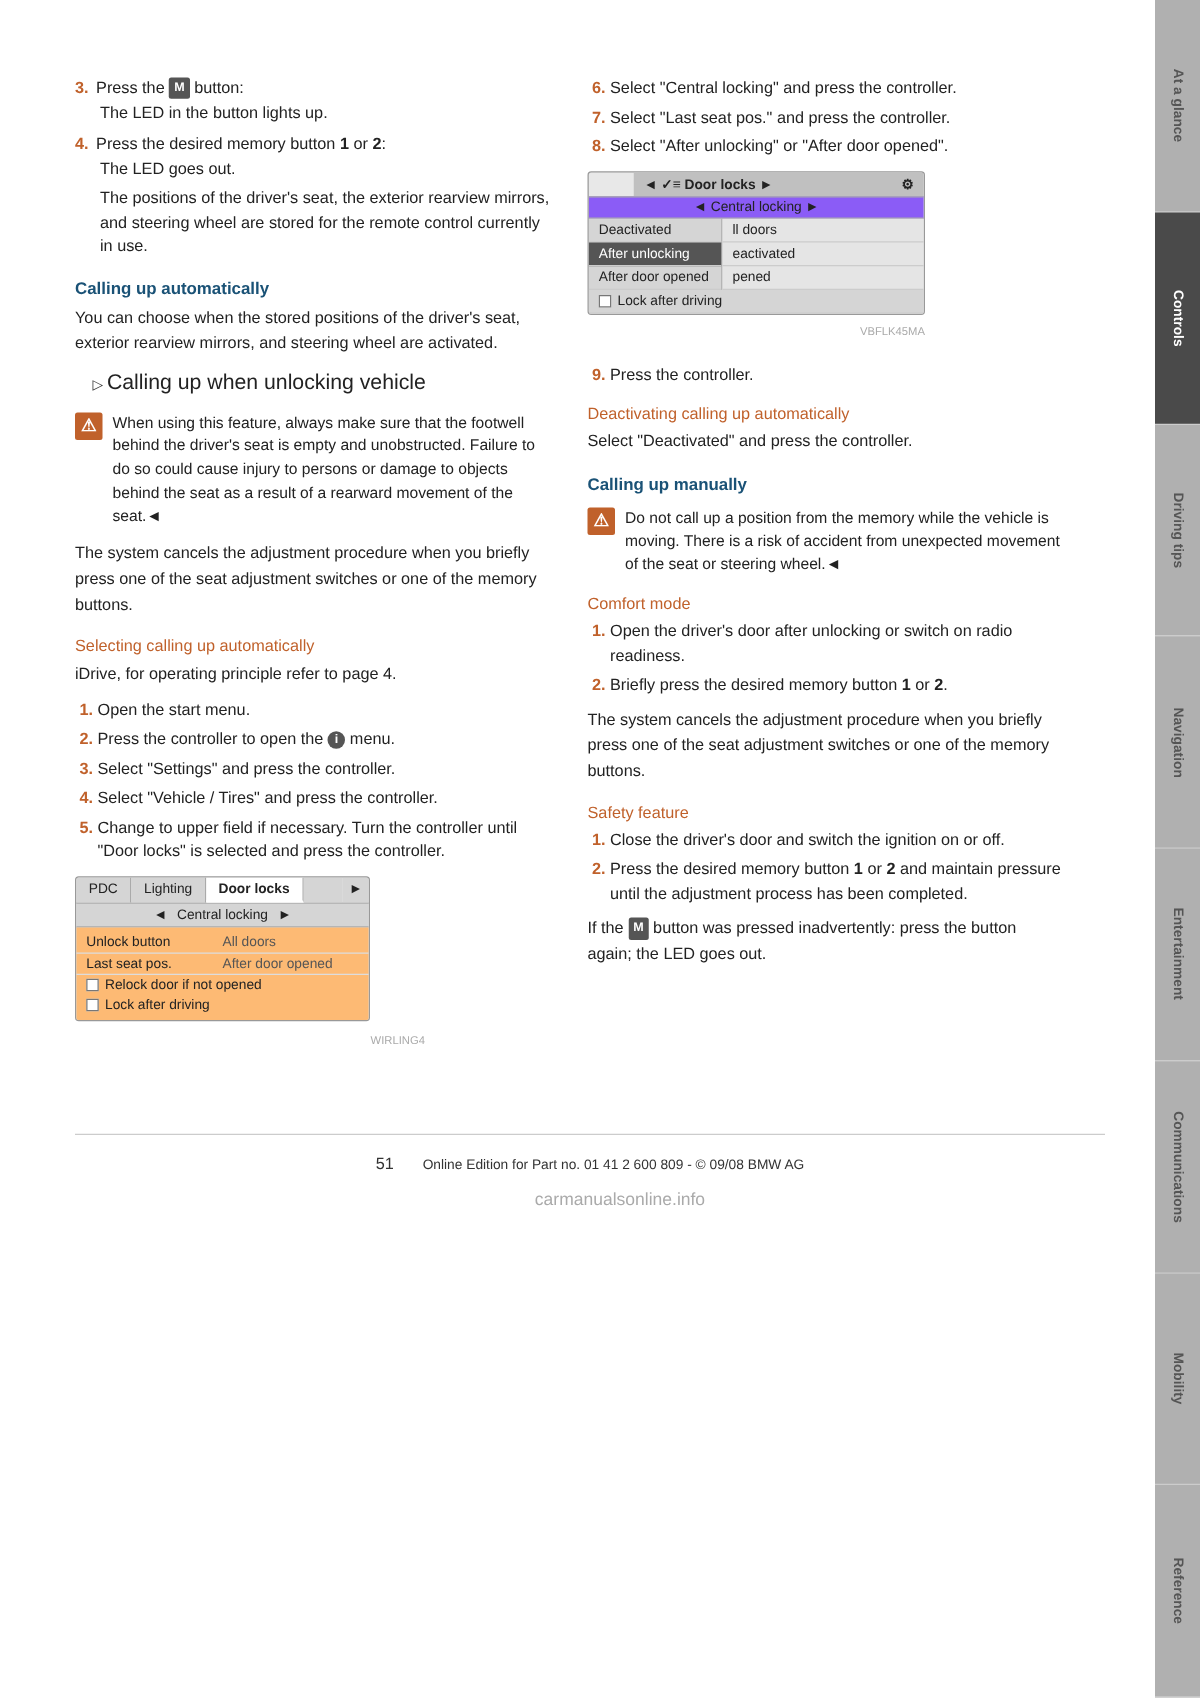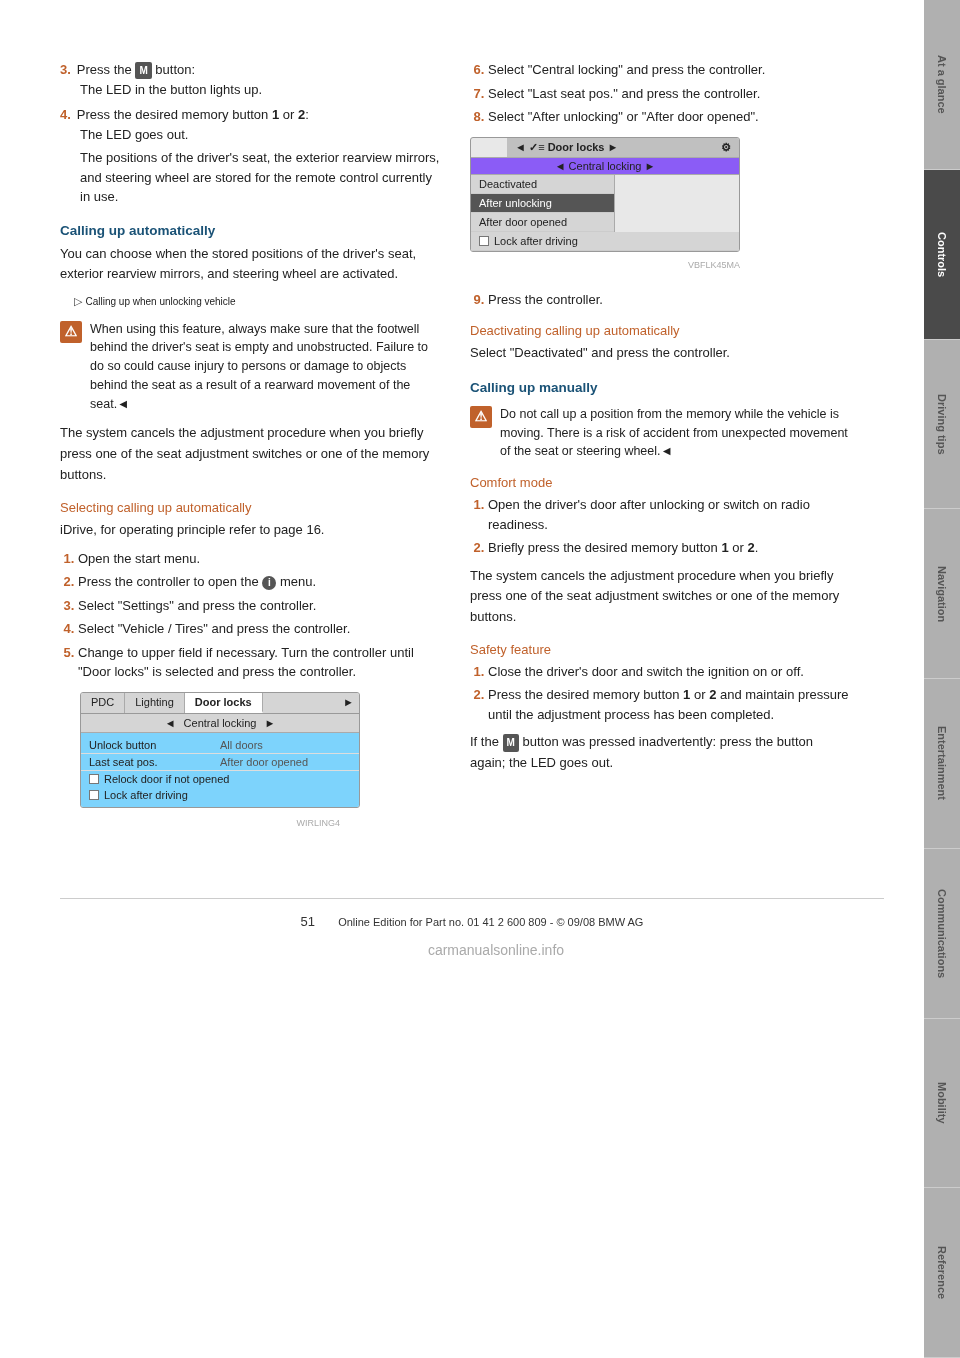--- a/index.html
+++ b/index.html
@@ -88,21 +88,21 @@
     }
 
     
     ul.arrow-list {
       list-style: none;
       padding-left: 14px;
       margin-bottom: 8px;
     }
     ul.arrow-list li {
       margin-bottom: 3px;
-      font-size: 10px;
+      font-size: 17px;
       line-height: 1.5;
     }
     ul.arrow-list li::before {
       content: "▷ ";
       font-size: 11px;
       color: #333;
     }
 
     
     .warning-block {
@@ -196,21 +196,21 @@
       font-size: 11px;
       background: #d5d5d5;
       border-right: 1px solid #aaa;
     }
     .screen-tab.active-tab {
       background: #fff;
       font-weight: bold;
       border-bottom: 2px solid #fff;
     }
     .screen-body {
-      background: #7dd3fc;
+      background: #fdba74;
       padding: 4px 0;
     }
     .screen-row {
       display: flex;
       padding: 2px 8px;
       font-size: 11px;
       border-bottom: 1px solid #ddd;
     }
     .screen-cell-left {
       flex: 1;
@@ -261,21 +261,21 @@
       padding: 2px 8px;
       text-align: center;
       font-size: 11px;
       border-top: 1px solid #aaa;
       border-bottom: 1px solid #aaa;
     }
     .dl-body {
       display: flex;
     }
     .dl-left {
-      width: 144px;
+      width: 107px;
       background: #d5d5d5;
       border-right: 1px solid #aaa;
     }
     .dl-right {
       flex: 1;
       background: #e5e5e5;
     }
     .dl-item {
       padding: 3px 8px;
       font-size: 11px;
@@ -374,33 +374,33 @@
     </ul>
 
     <div class="warning-block">
       <div class="warning-icon">⚠</div>
       <div class="warning-text">When using this feature, always make sure that the footwell behind the driver's seat is empty and unobstructed. Failure to do so could cause injury to persons or damage to objects behind the seat as a result of a rearward movement of the seat.◄</div>
     </div>
 
     <div class="body-para">The system cancels the adjustment procedure when you briefly press one of the seat adjustment switches or one of the memory buttons.</div>
 
     <div class="section-heading-orange">Selecting calling up automatically</div>
-    <div class="body-para">iDrive, for operating principle refer to page 16.</div>
+    <div class="body-para">iDrive, for operating principle refer to page 4.</div>
 
     <ol class="numbered" start="1">
       <li>Open the start menu.</li>
       <li>
         Press the controller to open the <span class="info-icon">i</span> menu.
       </li>
       <li>Select "Settings" and press the controller.</li>
       <li>Select "Vehicle / Tires" and press the controller.</li>
       <li>Change to upper field if necessary. Turn the controller until "Door locks" is selected and press the controller.</li>
     </ol>
 
-    <div class="screen-mockup" style="width:280px;margin-left:20px;">
+    <div class="screen-mockup" style="width:236px;">
       <div class="screen-tab-row">
         <div class="screen-tab">PDC</div>
         <div class="screen-tab">Lighting</div>
         <div class="screen-tab active-tab">Door locks</div>
         <div style="flex:1; background:#d5d5d5;"></div>
         <div style="padding:3px 5px; background:#d5d5d5; font-size:11px;">►</div>
       </div>
       <div class="screen-header" style="background:#d5d5d5; justify-content:center;">
         <span>◄</span>
         <span style="font-size:11px; padding:0 8px;">Central locking</span>
@@ -442,20 +442,25 @@
         <span>◄ ✓≡ Door locks ►</span>
         <span>⚙</span>
       </div>
       <div class="dl-sub-header">◄ Central locking ►</div>
       <div class="dl-body">
         <div class="dl-left">
           <div class="dl-item">Deactivated</div>
           <div class="dl-item selected">After unlocking</div>
           <div class="dl-item">After door opened</div>
         </div>
+        <div class="dl-right">
+          <div class="dl-right-item">ll doors</div>
+          <div class="dl-right-item">eactivated</div>
+          <div class="dl-right-item">pened</div>
+        </div>
       </div>
       <div class="dl-checkbox-row">
         <div class="screen-checkbox"></div>
         <span>Lock after driving</span>
       </div>
     </div>
     <div style="font-size:9px; color:#aaa; text-align:right; width:270px; margin-top:-2px;">VBFLK45MA</div>
 
     <ol class="numbered" start="9" style="margin-top:20px;">
       <li>Press the controller.</li>

